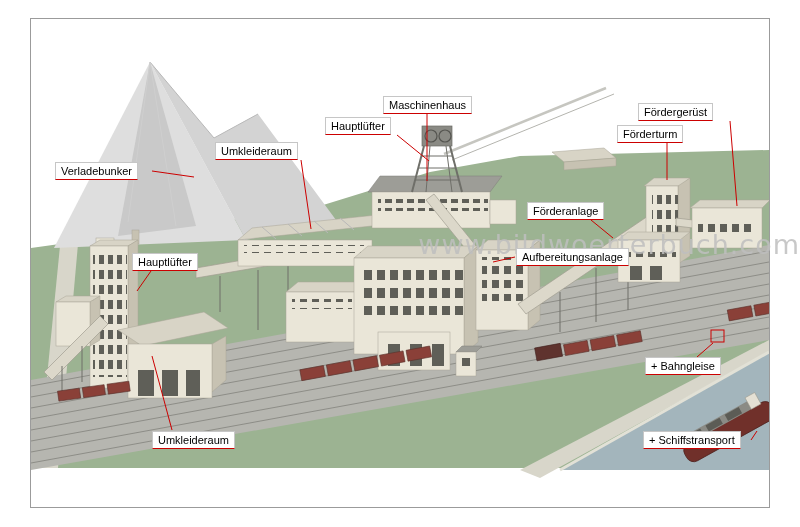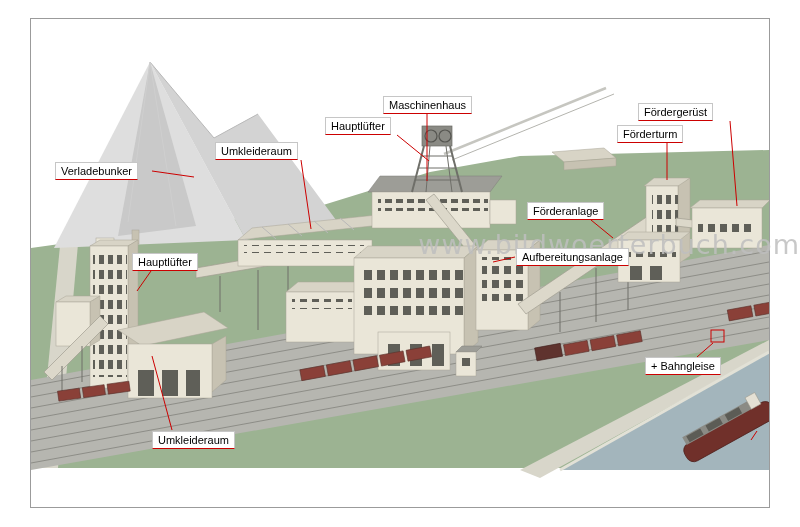--- a/index.html
+++ b/index.html
@@ -270,13 +270,14 @@
   <div class="label" style="left:215px;top:142px">Umkleideraum</div>
   <div class="label" style="left:383px;top:96px">Maschinenhaus</div>
   <div class="label" style="left:325px;top:117px">Hauptlüfter</div>
   <div class="label" style="left:638px;top:103px">Fördergerüst</div>
   <div class="label" style="left:617px;top:125px">Förderturm</div>
   <div class="label" style="left:527px;top:202px">Förderanlage</div>
   <div class="label" style="left:516px;top:248px">Aufbereitungsanlage</div>
   <div class="label" style="left:132px;top:253px">Hauptlüfter</div>
   <div class="label" style="left:152px;top:431px">Umkleideraum</div>
   <div class="label" style="left:645px;top:357px">+ Bahngleise</div>
+  <div class="label" style="left:643px;top:431px">+ Schiffstransport</div>
 </div>
 
 </body></html>

